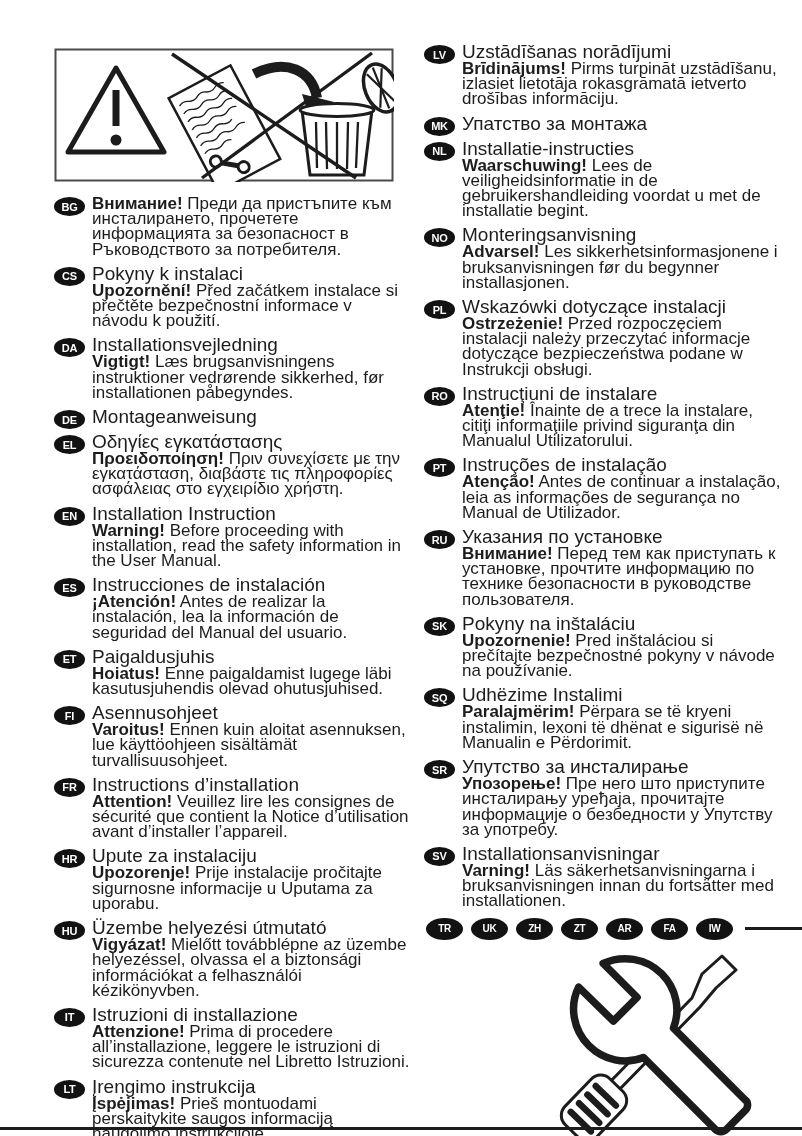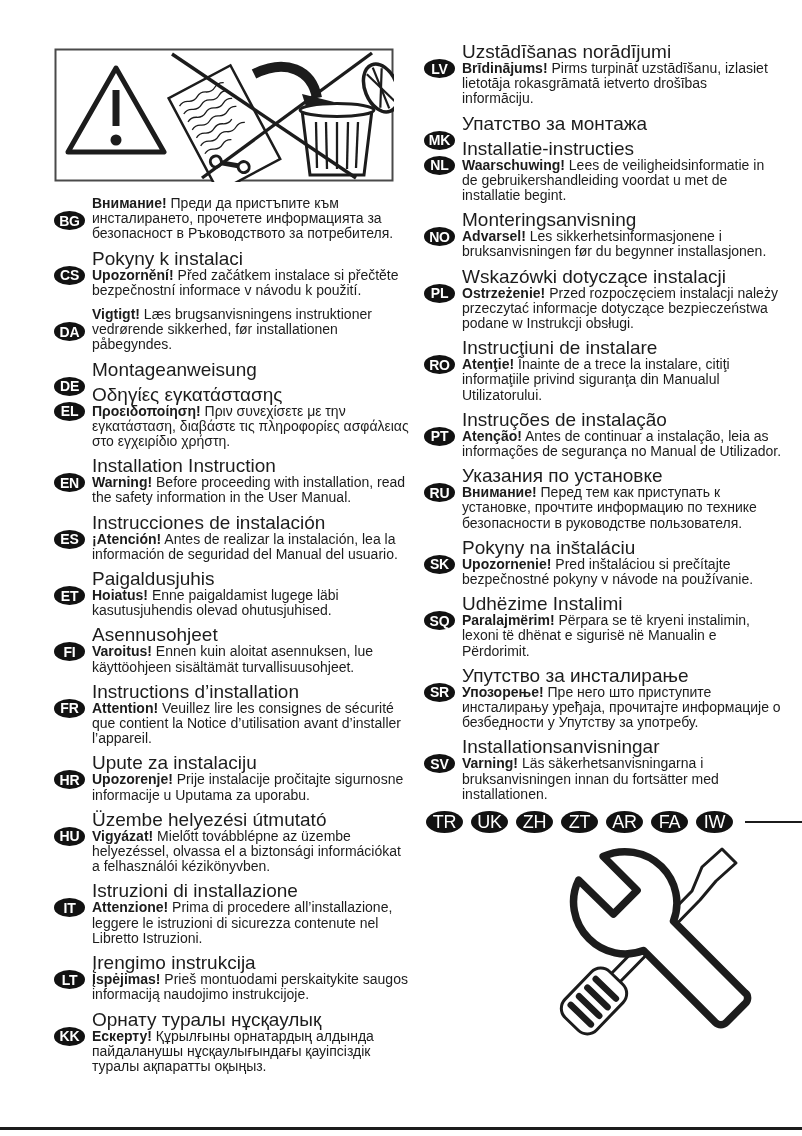--- a/index.html
+++ b/index.html
@@ -3,29 +3,29 @@
 <meta charset="utf-8">
 <style>
   html,body{margin:0;padding:0;background:#fff;}
   .page{position:relative;width:802px;height:1136px;background:#ffffff;overflow:hidden;
         font-family:"Liberation Sans","DejaVu Sans",sans-serif;color:#1c1c1c;}
   .col{position:absolute;width:358px;}
   #col-left{left:54px;top:48px;}
   #col-right{left:424px;top:44px;}
   .figure-box{margin-bottom:10px;}
   .section{position:relative;padding-left:38px;margin-bottom:9px;}
-  .badge{position:absolute;left:0;top:15px;width:31px;height:19px;background:#121212;color:#fff;
-         border-radius:50%;font-weight:bold;font-size:14px;display:flex;align-items:center;
+  .badge{position:absolute;left:0;top:1px;width:31px;height:19px;background:#121212;color:#fff;
+         border-radius:50%;font-weight:bold;font-size:11px;display:flex;align-items:center;
          justify-content:center;letter-spacing:-0.2px;}
   .title{font-size:19px;line-height:16px;}
-  .body{font-size:14px;line-height:15.2px;margin-top:1px;}
+  .body{font-size:17px;line-height:15.2px;margin-top:1px;}
   .warn{font-weight:bold;}
   .extra-row{display:flex;align-items:center;gap:8px;margin-top:6px;padding-left:2px;}
   .badge-lg{width:37px;height:22px;background:#121212;color:#fff;border-radius:50%;
-            font-weight:normal;font-size:18px;display:flex;align-items:center;justify-content:center;
+            font-weight:bold;font-size:10px;display:flex;align-items:center;justify-content:center;
             flex:0 0 auto;letter-spacing:-0.3px;}
   .arrow{display:flex;align-items:center;margin-left:4px;}
   .arrow-shaft{width:78px;height:2.5px;background:#1b1b1b;}
   .tools-wrap{margin-top:6px;margin-left:134px;}
   .bottom-rule{position:absolute;left:0;right:0;top:1127px;height:3px;background:#1d1d1d;}
 </style>
 </head>
 <body>
 
 <div class="page">
@@ -98,20 +98,21 @@
   </div>
 
   <div class="section">
     <span class="badge">CS</span>
     <div class="title">Pokyny k instalaci</div>
     <div class="body"><b class="warn">Upozornění!</b><span class="rest"> Před začátkem instalace si přečtěte bezpečnostní informace v návodu k použití.</span></div>
   </div>
 
   <div class="section">
     <span class="badge">DA</span>
+    <div class="title">Installationsvejledning</div>
     <div class="body"><b class="warn">Vigtigt!</b><span class="rest"> Læs brugsanvisningens instruktioner vedrørende sikkerhed, før installationen påbegyndes.</span></div>
   </div>
 
   <div class="section">
     <span class="badge">DE</span>
     <div class="title">Montageanweisung</div>
   </div>
 
   <div class="section">
     <span class="badge">EL</span>

